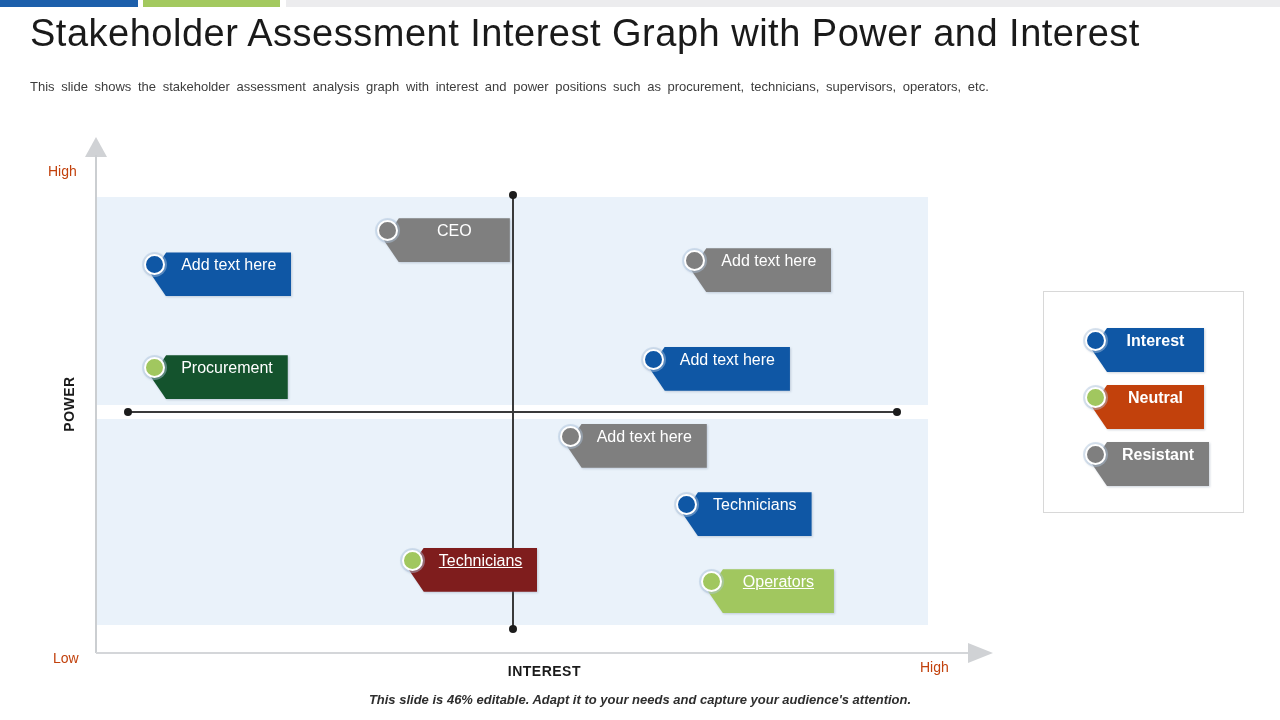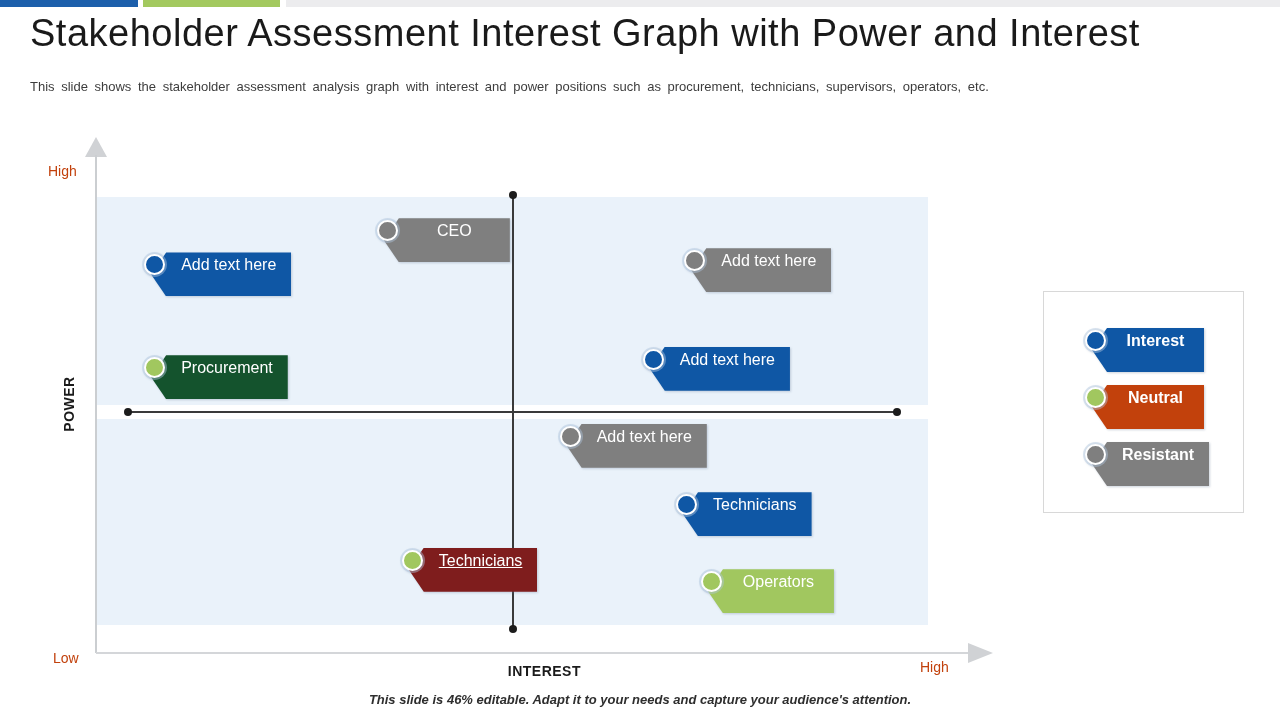--- a/index.html
+++ b/index.html
@@ -147,21 +147,21 @@
     </div>
     <div class="tag" style="left: 676.01px; top: 492.16px;">
       <span class="tag-ribbon" style="background: rgb(15, 87, 165);">Technicians</span>
       <span class="tag-circle" style="background: rgb(15, 87, 165);"></span>
     </div>
     <div class="tag" style="left: 401.78px; top: 547.8px;">
       <span class="tag-ribbon" style="background: #7f1d1d; text-decoration: underline;">Technicians</span>
       <span class="tag-circle" style="background: rgb(161, 199, 95);"></span>
     </div>
     <div class="tag" style="left: 700.94px; top: 569.2px;">
-      <span class="tag-ribbon" style="background: rgb(161, 199, 95);">Operators</span>
+      <span class="tag-ribbon" style="background: rgb(161, 199, 95); text-decoration: underline;">Operators</span>
       <span class="tag-circle" style="background: rgb(161, 199, 95);"></span>
     </div>
   </div>
 
 <div class="legend-box">
   <div class="legend-items" id="legend-items">
       <div class="tag bold">
         <span class="tag-ribbon" style="background: rgb(15, 87, 165);">Interest</span>
         <span class="tag-circle" style="background: rgb(15, 87, 165);"></span>
       </div>

